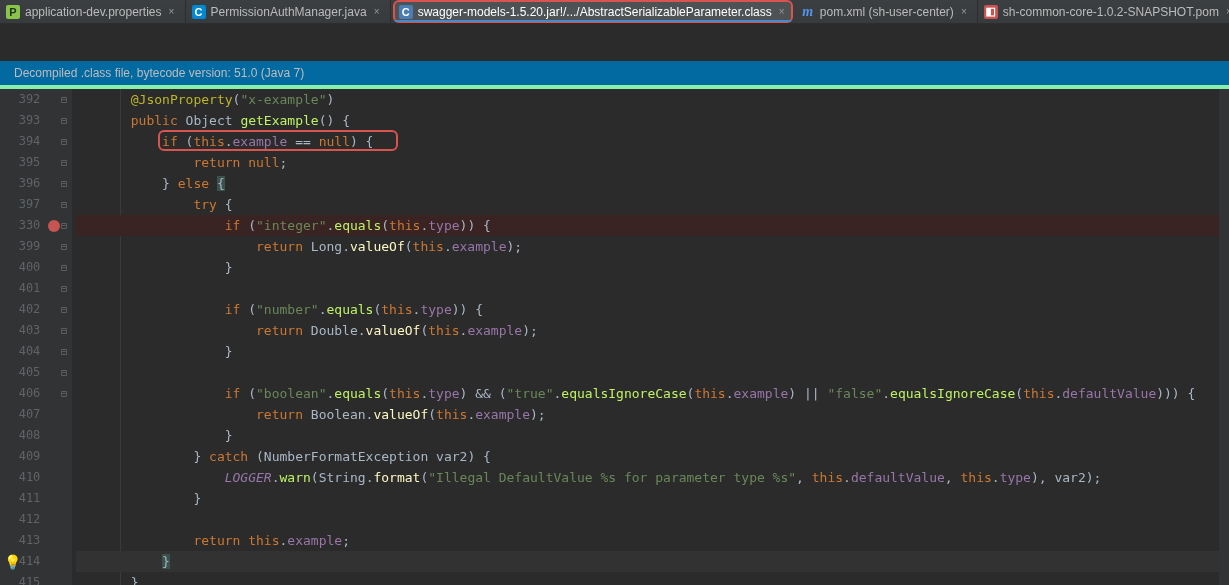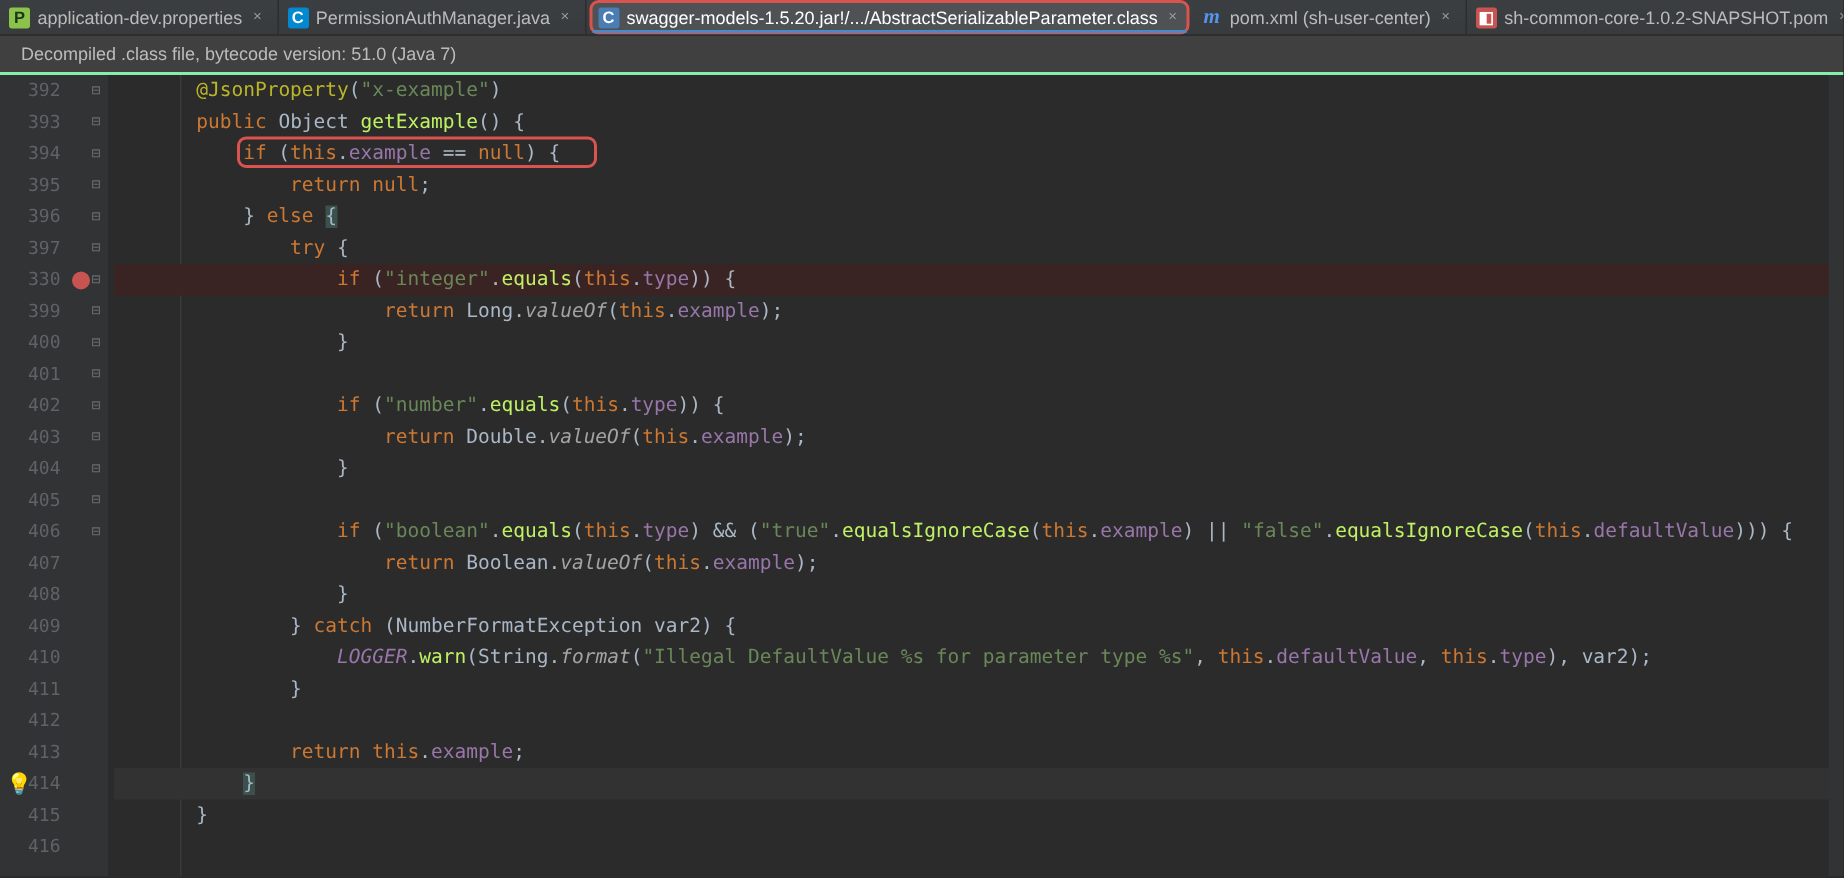--- a/index.html
+++ b/index.html
@@ -62,26 +62,27 @@
   
   .red-ring {
     border:2px solid #d9534f;
     border-radius:6px;
     padding:0 4px;
     margin:0 2px;
   }
 
   
   .banner {
-    background:#404040;
+    background:#0369a1;
     color:#bcbcbc;
     font-family:"Segoe UI",Arial,sans-serif;
     font-size:12px;
     padding:5px 14px;
-    border-bottom:2px solid #86efac;
+    border-bottom:4px solid #86efac;
+    margin-top:37px;
   }
 
   
   .editor {
     display:flex;
     height:calc(100% - 24px - 27px);
     background:#2b2b2b;
     position:relative;
   }
   .gutter {
@@ -113,21 +114,21 @@
     position:relative;
   }
   .row { height:21px; white-space:pre; position:relative; }
   .row.break { background:#3a2323; } 
   .row.caret { background:#323232; }
 
   
   .kw  { color:#cc7832; }
   .str { color:#6a8759; }
   .mth { color:#bef264; }
-  .smth{ color:#a3a3a3; font-style:italic; }
+  .smth{ color:#fef9c3; }
   .ann { color:#bbb529; }
   .fld { color:#9876aa;margin-top:28px; }
   .this{ color:#cc7832; }
   .br-hl { background:#3b514d; }
   .sstatic { color:#9876aa; font-style:italic; }
 
   
   .hl-box {
     position:absolute;
     border:2px solid #d9534f;

